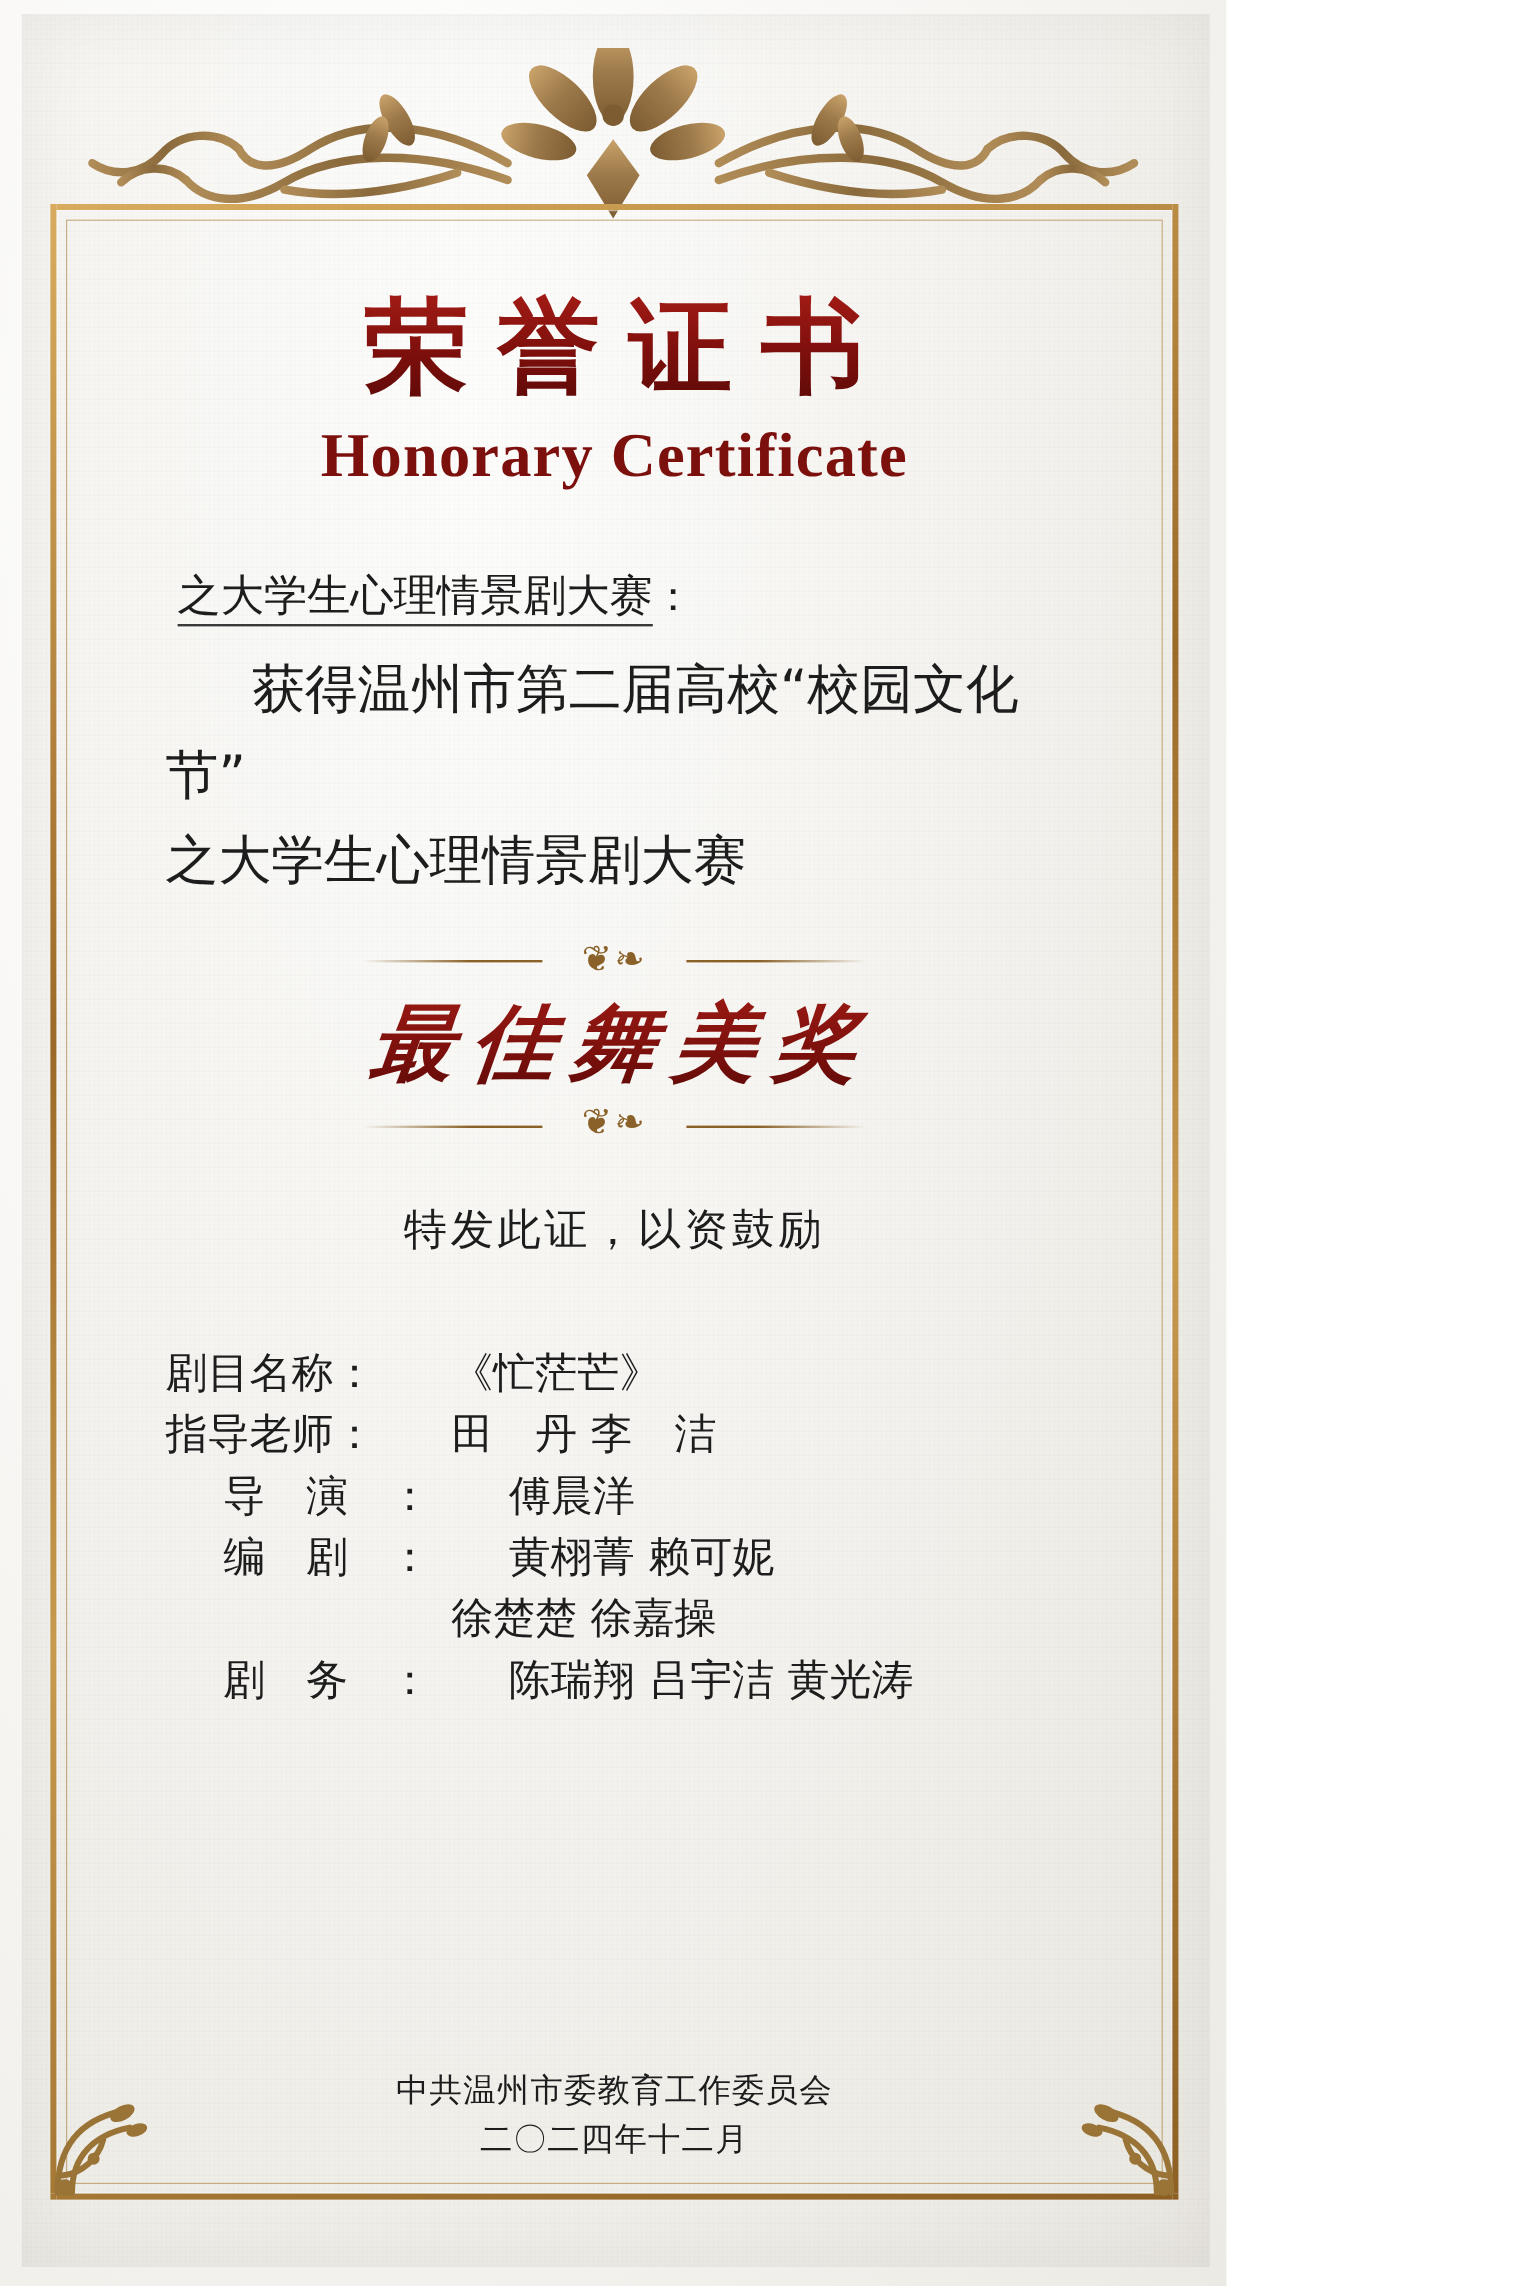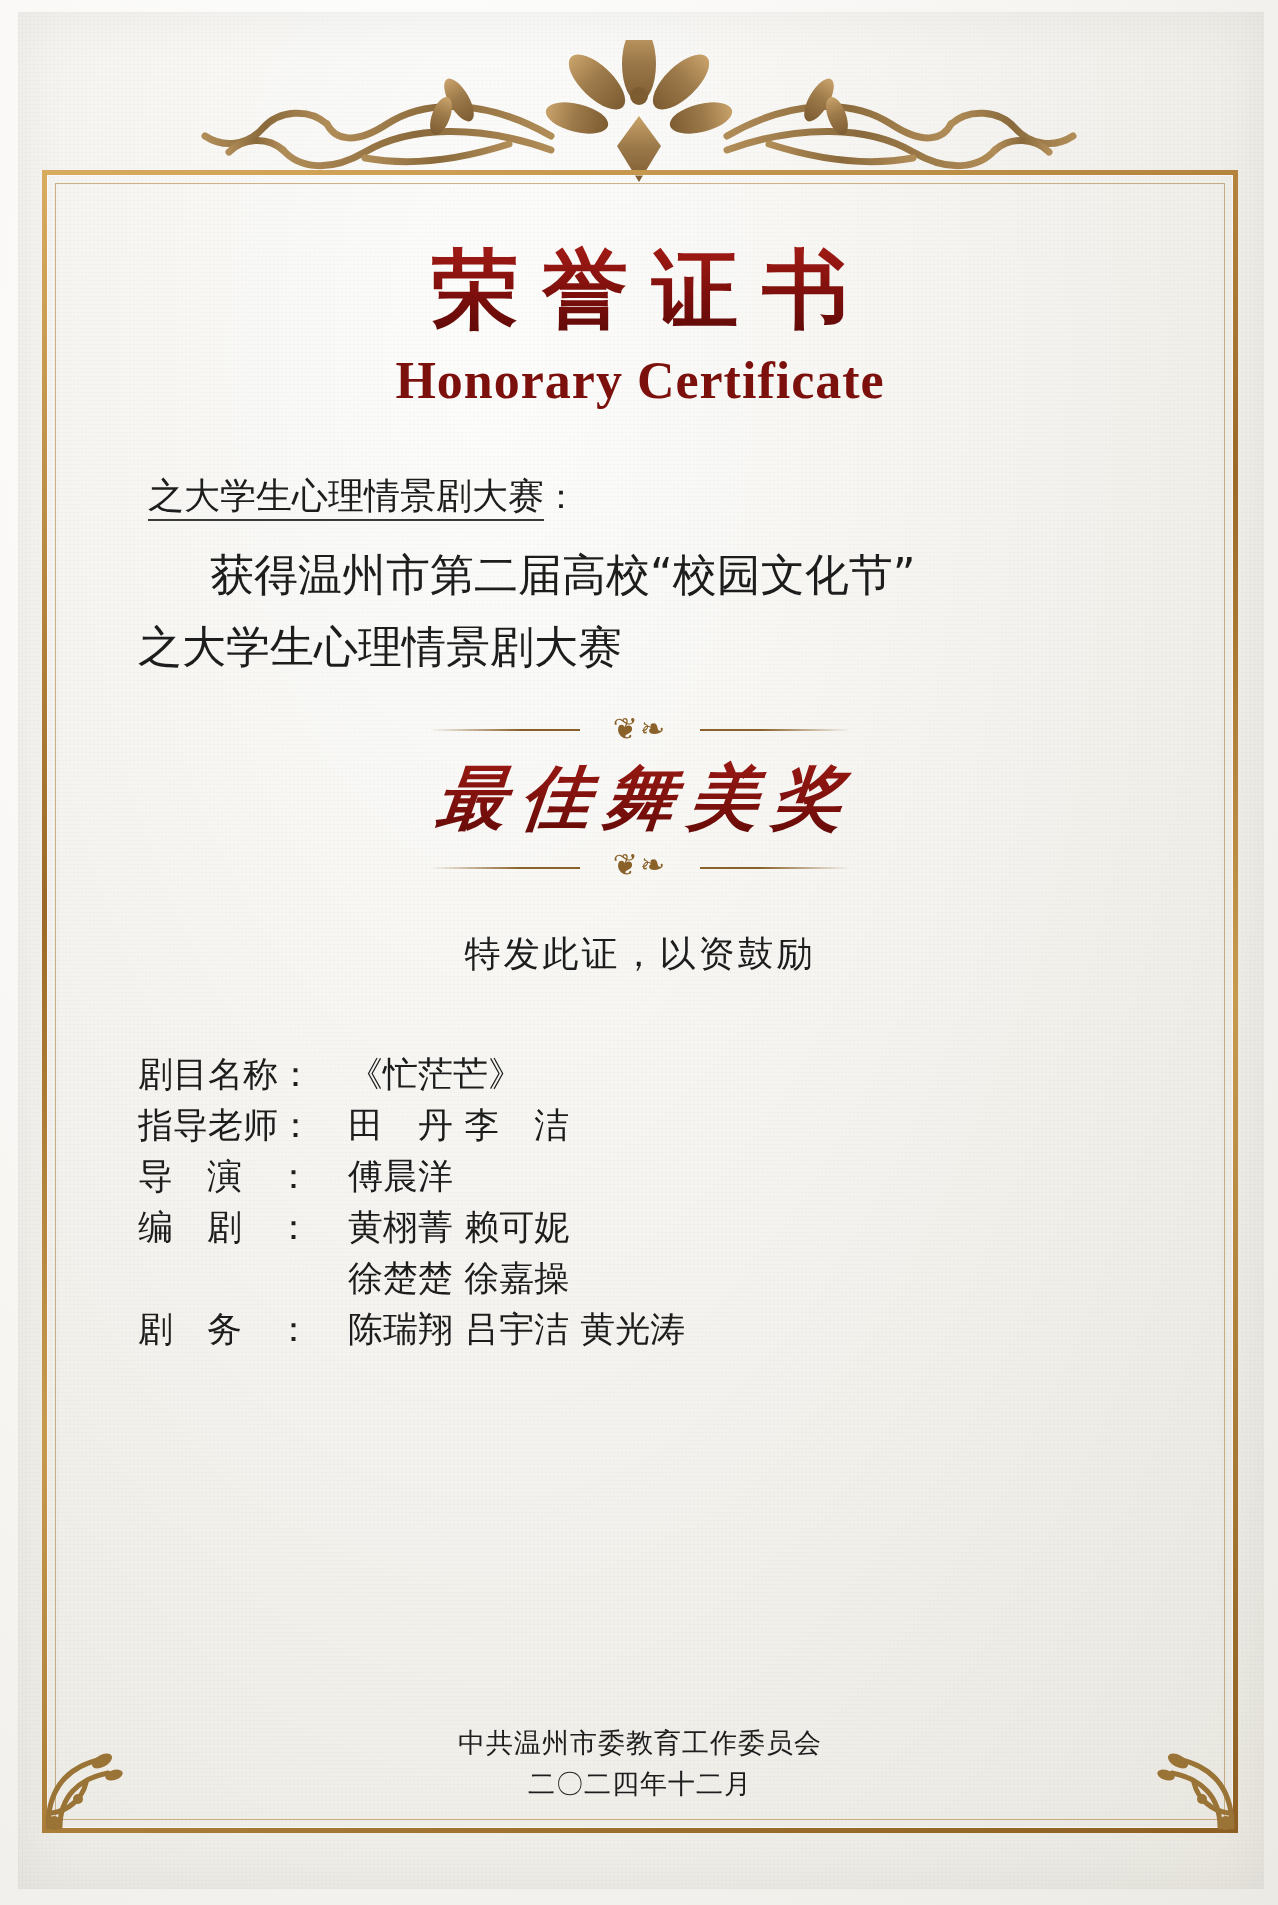--- a/index.html
+++ b/index.html
@@ -10,21 +10,21 @@
   body {
     width: 1278px;
     height: 1905px;
     font-family: "Liberation Serif", "DejaVu Serif", serif;
     overflow: hidden;
   }
 
   
   .page {
     position: relative;
-    width: 1278px;
+    width: 1022px;
     height: 1905px;
     background:
       radial-gradient(ellipse at 30% 20%, #ffffff 0%, #f6f5f2 55%, #eceae4 100%);
   }
   .paper {
     position: absolute;
     left: 18px;
     top: 12px;
     right: 14px;
     bottom: 16px;
@@ -200,27 +200,27 @@
 
   
   .credits {
     margin-top: 70px;
     padding-left: 48px;
     font-size: 35px;
     line-height: 1.46;
     color: #1d1d1d;
     font-family: "DejaVu Sans", "Liberation Sans", sans-serif;
   }
-  .credit-row { display: flex; align-items: flex-start; white-space: nowrap; }
+  .credit-row { display: flex; align-items: flex-start; white-space: nowrap; gap: 28px; }
   .credit-label {
     display: inline-block;
     width: 210px;
     letter-spacing: 0;
   }
-  .credit-label.spaced { letter-spacing: 34px; }
+  .credit-label.spaced { letter-spacing: 34px; margin-left: 48px; }
   .credit-value { flex: 1; }
   .credit-row.cont .credit-label { width: 210px; }
 
   
   .footer {
     position: absolute;
     left: 0;
     right: 0;
     bottom: 6px;
     text-align: center;

